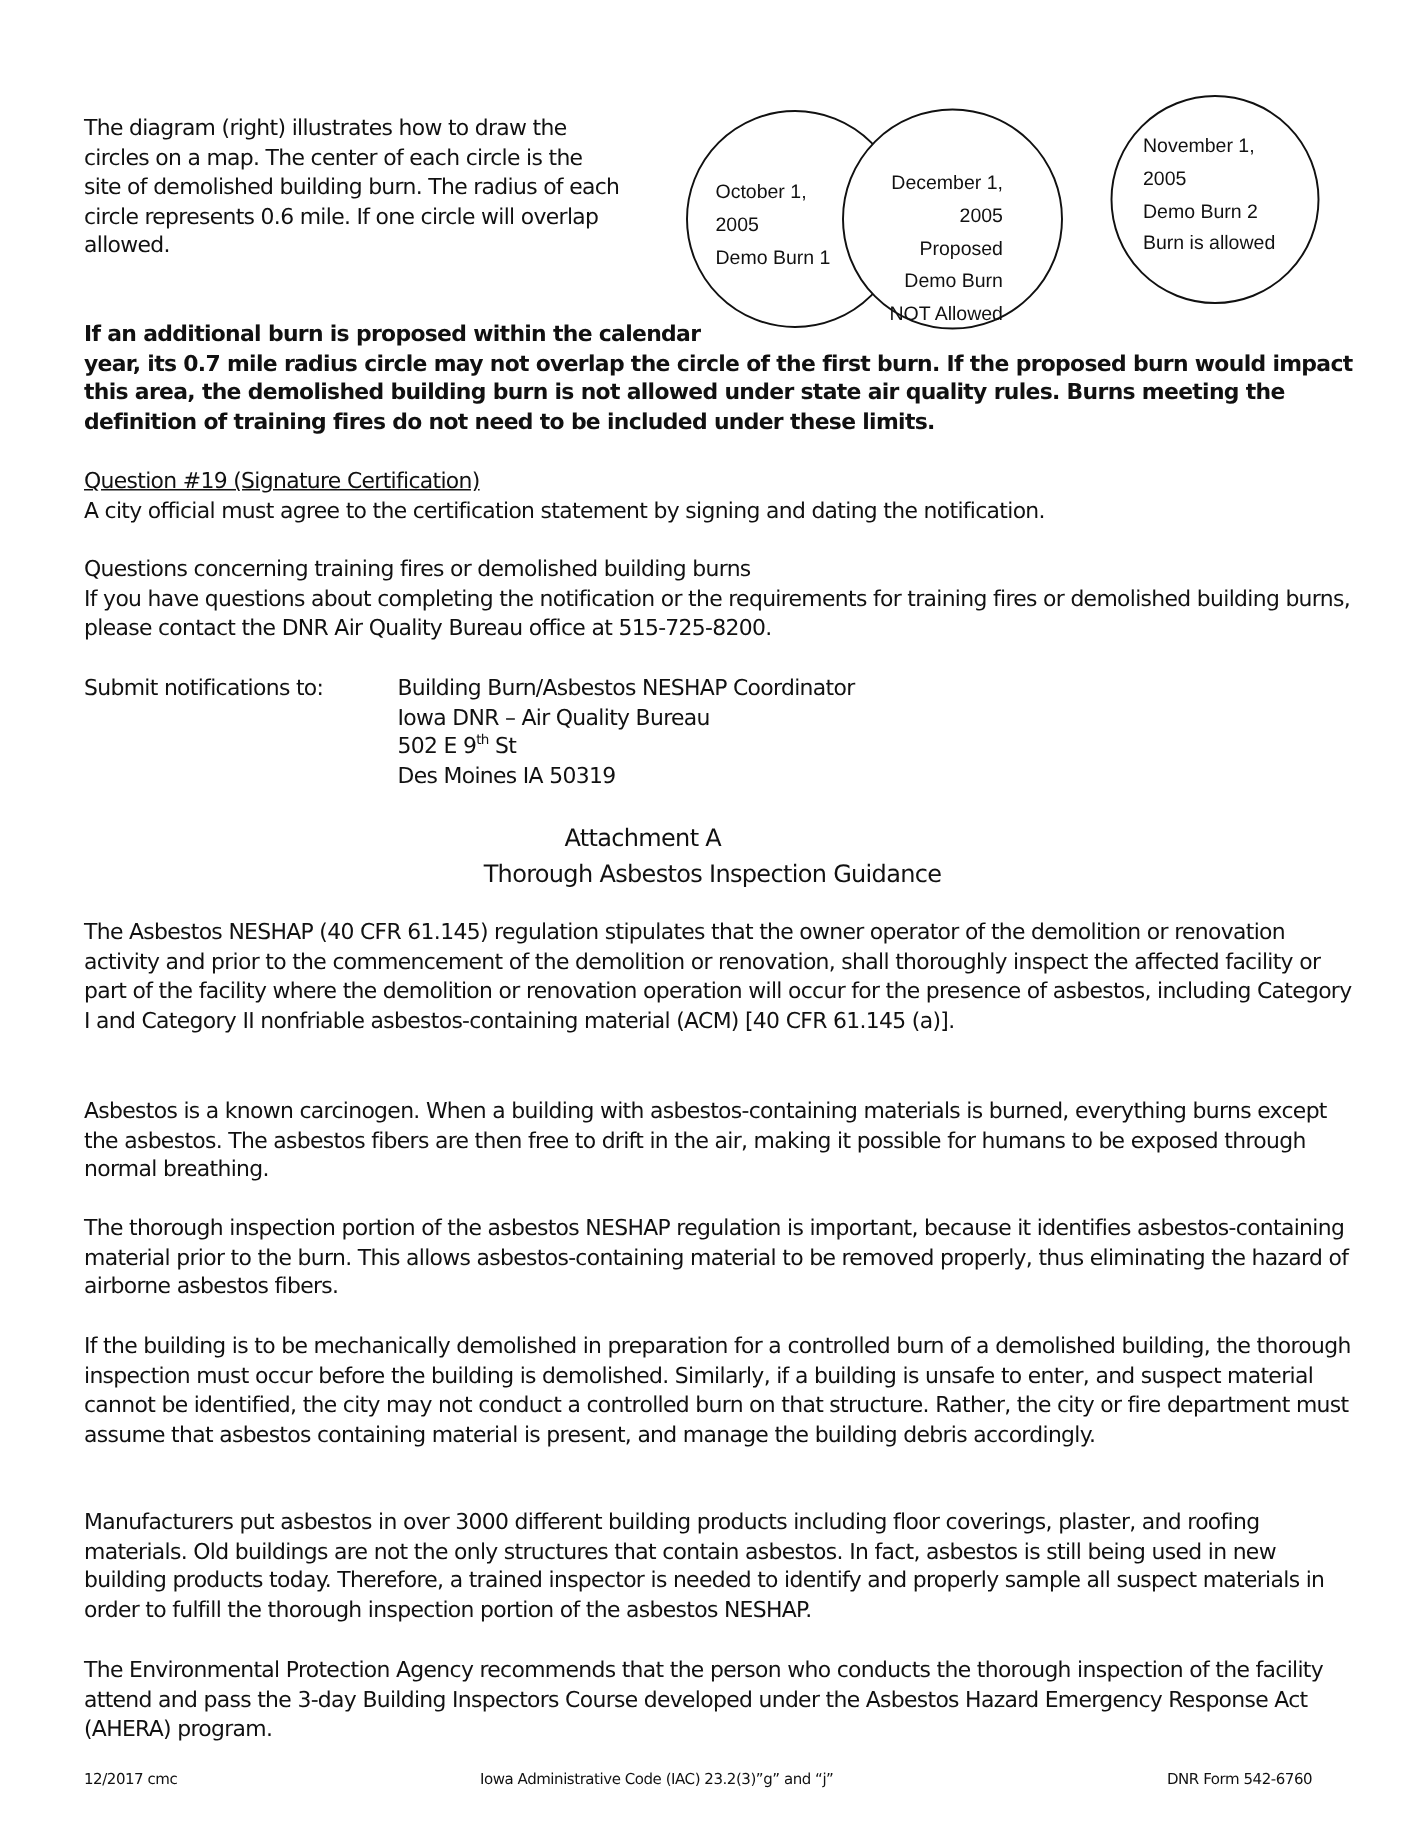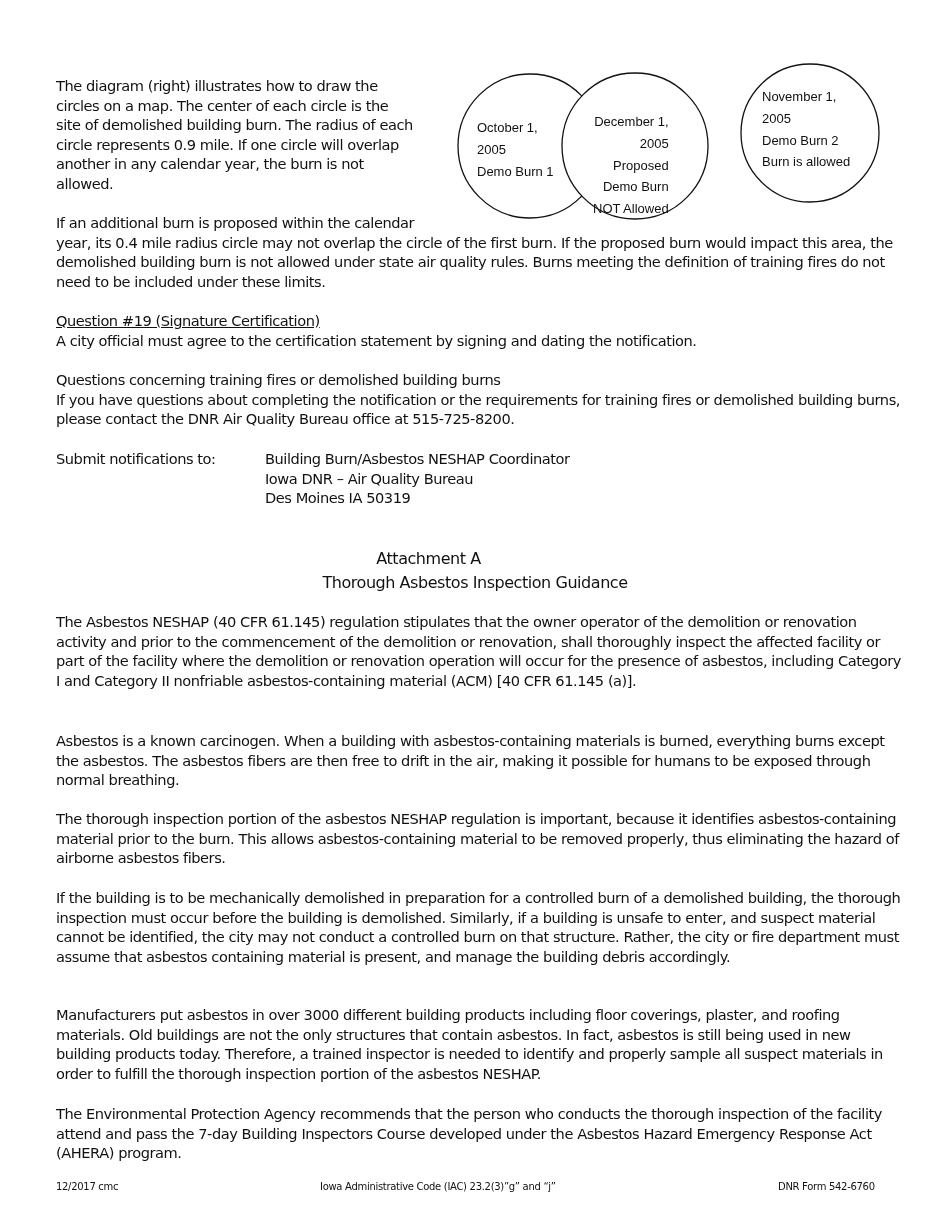--- a/index.html
+++ b/index.html
@@ -17,22 +17,21 @@
   .addr { position:absolute; left:265px; top:449px; font-size:14.6px; line-height:19.6px; letter-spacing:-0.45px; white-space:nowrap; }
   sup { font-size:9px; line-height:0; }
 </style>
 </head>
 <body>
 
 <div class="intro">
   <div>The diagram (right) illustrates how to draw the</div>
   <div>circles on a map. The center of each circle is the</div>
   <div>site of demolished building burn. The radius of each</div>
-  <div>circle represents 0.9 mile. If one circle will overlap</div>
-  <div>another in any calendar year, the burn is not</div>
+  <div>circle represents 0.6 mile. If one circle will overlap</div>
   <div>allowed.</div>
 </div>
 
 <svg class="diagram" width="950" height="240">
   <circle cx="530" cy="146" r="72" fill="none" stroke="#111" stroke-width="1.3"></circle>
   <circle cx="635" cy="146" r="73" fill="#fff" stroke="#111" stroke-width="1.3"></circle>
   <path d="M 560.7 80.9 A 72 72 0 0 1 600 128" fill="none" stroke="#fff" stroke-width="0"></path>
   <circle cx="810" cy="133" r="69" fill="none" stroke="#111" stroke-width="1.3"></circle>
 </svg>
 
@@ -48,39 +47,40 @@
   <div>Demo Burn</div>
   <div>NOT Allowed</div>
 </div>
 <div class="circ-label" style="left:762px; top:86px;">
   <div>November 1,</div>
   <div>2005</div>
   <div>Demo Burn 2</div>
   <div>Burn is allowed</div>
 </div>
 
-<div class="blk" style="top:213px;">
+<div class="blk" style="top:213px;font-weight:bold;">
   <div>If an additional burn is proposed within the calendar</div>
-  <p>year, its 0.4 mile radius circle may not overlap the circle of the first burn. If the proposed burn would impact this area, the demolished building burn is not allowed under state air quality rules. Burns meeting the definition of training fires do not need to be included under these limits.</p>
+  <p>year, its 0.7 mile radius circle may not overlap the circle of the first burn. If the proposed burn would impact this area, the demolished building burn is not allowed under state air quality rules. Burns meeting the definition of training fires do not need to be included under these limits.</p>
 </div>
 
 <div class="blk" style="top:311px;">
   <div class="underline">Question #19 (Signature Certification)</div>
   <p>A city official must agree to the certification statement by signing and dating the notification.</p>
 </div>
 
 <div class="blk" style="top:370px;">
   <div>Questions concerning training fires or demolished building burns</div>
   <p>If you have questions about completing the notification or the requirements for training fires or demolished building burns, please contact the DNR Air Quality Bureau office at 515-725-8200.</p>
 </div>
 
 <div class="t" style="left:56px; top:449px;">Submit notifications to:</div>
 <div class="addr">
   <div>Building Burn/Asbestos NESHAP Coordinator</div>
   <div>Iowa DNR – Air Quality Bureau</div>
+  <div><span>502 E 9</span><sup>th</sup><span> St</span></div>
   <div>Des Moines IA 50319</div>
 </div>
 
 <div class="t center" style="left:0; width:857px; top:547px; font-size:16px; line-height:24px;">Attachment A</div>
 <div class="t center" style="left:0; width:950px; top:571px; font-size:16px; line-height:24px;">Thorough Asbestos Inspection Guidance</div>
 
 <div class="blk" style="top:612px;">
     <p>The Asbestos NESHAP (40 CFR 61.145) regulation stipulates that the owner operator of the demolition or renovation activity and prior to the commencement of the demolition or renovation, shall thoroughly inspect the affected facility or part of the facility where the demolition or renovation operation will occur for the presence of asbestos, including Category I and Category II nonfriable asbestos-containing material (ACM) [40 CFR 61.145 (a)].</p>
   </div>
 <div class="blk" style="top:731px;">
@@ -89,18 +89,18 @@
 <div class="blk" style="top:809px;">
     <p>The thorough inspection portion of the asbestos NESHAP regulation is important, because it identifies asbestos-containing material prior to the burn. This allows asbestos-containing material to be removed properly, thus eliminating the hazard of airborne asbestos fibers.</p>
   </div>
 <div class="blk" style="top:888px;">
     <p>If the building is to be mechanically demolished in preparation for a controlled burn of a demolished building, the thorough inspection must occur before the building is demolished. Similarly, if a building is unsafe to enter, and suspect material cannot be identified, the city may not conduct a controlled burn on that structure. Rather, the city or fire department must assume that asbestos containing material is present, and manage the building debris accordingly.</p>
   </div>
 <div class="blk" style="top:1005px;">
     <p>Manufacturers put asbestos in over 3000 different building products including floor coverings, plaster, and roofing materials. Old buildings are not the only structures that contain asbestos. In fact, asbestos is still being used in new building products today. Therefore, a trained inspector is needed to identify and properly sample all suspect materials in order to fulfill the thorough inspection portion of the asbestos NESHAP.</p>
   </div>
 <div class="blk" style="top:1104px;">
-    <p>The Environmental Protection Agency recommends that the person who conducts the thorough inspection of the facility attend and pass the 7-day Building Inspectors Course developed under the Asbestos Hazard Emergency Response Act (AHERA) program.</p>
+    <p>The Environmental Protection Agency recommends that the person who conducts the thorough inspection of the facility attend and pass the 3-day Building Inspectors Course developed under the Asbestos Hazard Emergency Response Act (AHERA) program.</p>
   </div>
 
 <div class="footer" style="left:56px;">12/2017 cmc</div>
 <div class="footer" style="left:320px;">Iowa Administrative Code (IAC) 23.2(3)”g” and “j”</div>
 <div class="footer" style="left:778px;">DNR Form 542-6760</div>
 
 </body></html>

